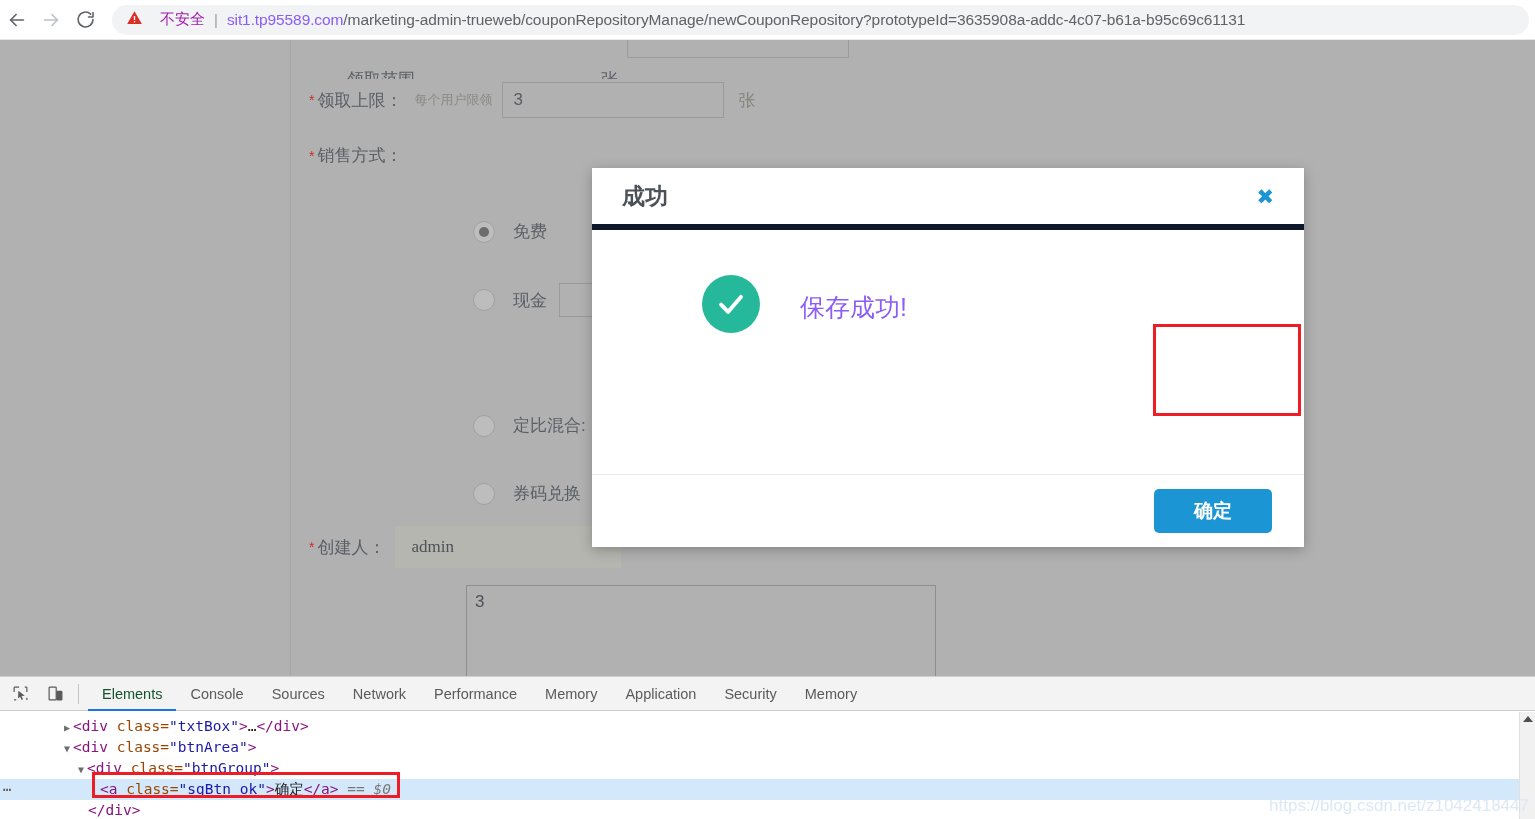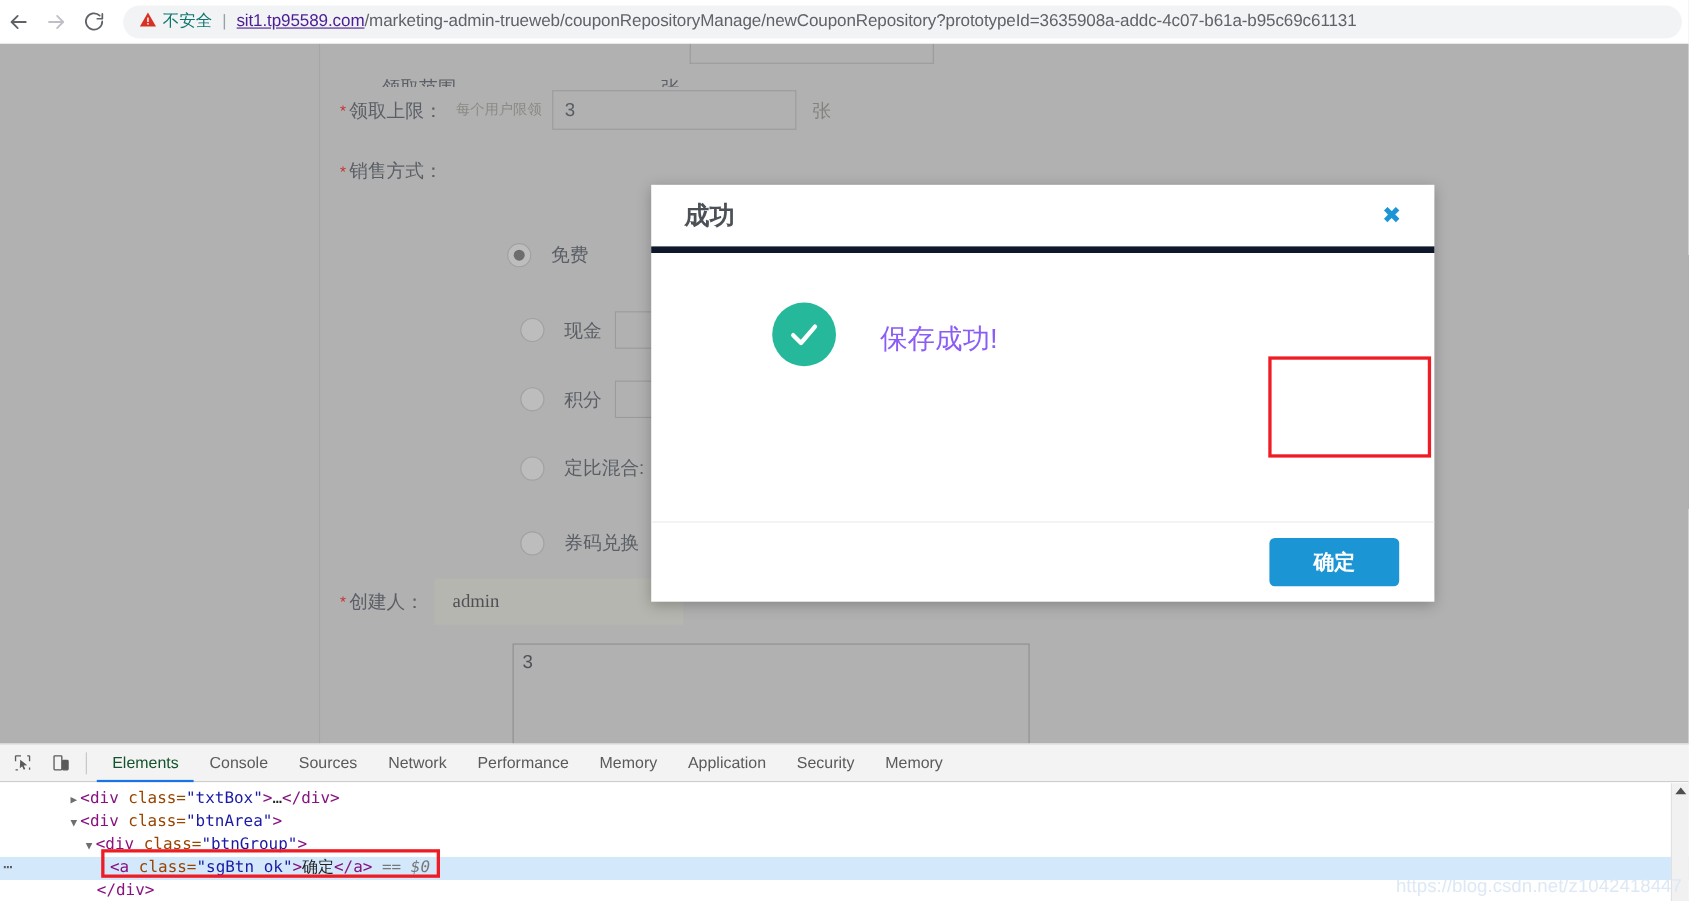--- a/index.html
+++ b/index.html
@@ -20,31 +20,31 @@
     justify-content: center; flex: 0 0 auto;
   }
   .nav-btn svg { display: block; }
   .omnibox {
     flex: 1 1 auto; height: 30px; margin: 0 6px 0 10px;
     background: #f1f3f4; border-radius: 15px;
     display: flex; align-items: center; padding: 0 14px;
     overflow: hidden; white-space: nowrap;
   }
   .insecure {
-    display: flex; align-items: center; gap: 5px;
-    color: #0f766e; font-size: 15px; flex: 0 0 auto;
+    display: flex; align-items: center; gap: 17px;
+    color: #a21caf; font-size: 15px; flex: 0 0 auto;
   }
   .insecure-sep {
     color: #9aa0a6; margin: 0 9px 0 9px; font-size: 15px;
   }
   .url-text {
     font-size: 15.5px; color: #5f6368; letter-spacing: -0.1px;
     overflow: hidden; text-overflow: clip; white-space: nowrap;
   }
-  .url-host { color: #4c1d95; text-decoration: underline; }
+  .url-host { color: #8b5cf6; }
 
   
   .viewport {
     position: absolute; top: 40px; left: 0; width: 1535px; height: 636px;
     background: #b1b1b1; overflow: hidden;
   }
   .page-sidebar {
     position: absolute; left: 0; top: 0; width: 291px; height: 636px;
     background: #b1b1b1; border-right: 1px solid #a6a6a6;
   }
@@ -270,34 +270,29 @@
       <span class="f-prefix">每个用户限领</span>
       <span class="f-input" style="width:222px; margin-left:10px;">3</span>
       <span class="f-unit">张</span>
     </div>
 
     <div class="form-row" style="left:18px; top:104px;">
       <span class="req-star">*</span>
       <span class="f-label">销售方式：</span>
     </div>
 
-    <div class="radio-row" style="left:170px; top:180px;align-items:flex-end;">
+    <div class="radio-row" style="left:182px; top:180px;align-items:flex-end;">
       <span class="radio">
           <span class="dot"></span>
         </span>
       <span class="radio-label">免费</span>
     </div>
     <div class="radio-row" style="left:182px; top:243px;">
       <span class="radio"></span>
       <span class="radio-label">现金</span>
-      <span class="radio-input"></span>
-    </div>
-    <div class="radio-row" style="left:182px; top:306px;">
-      <span class="radio"></span>
-      <span class="radio-label">积分</span>
       <span class="radio-input"></span>
     </div>
     <div class="radio-row" style="left:182px; top:374px;">
       <span class="radio"></span>
       <span class="radio-label">定比混合:</span>
     </div>
     <div class="radio-row" style="left:182px; top:442px;">
       <span class="radio"></span>
       <span class="radio-label">券码兑换</span>
     </div>

